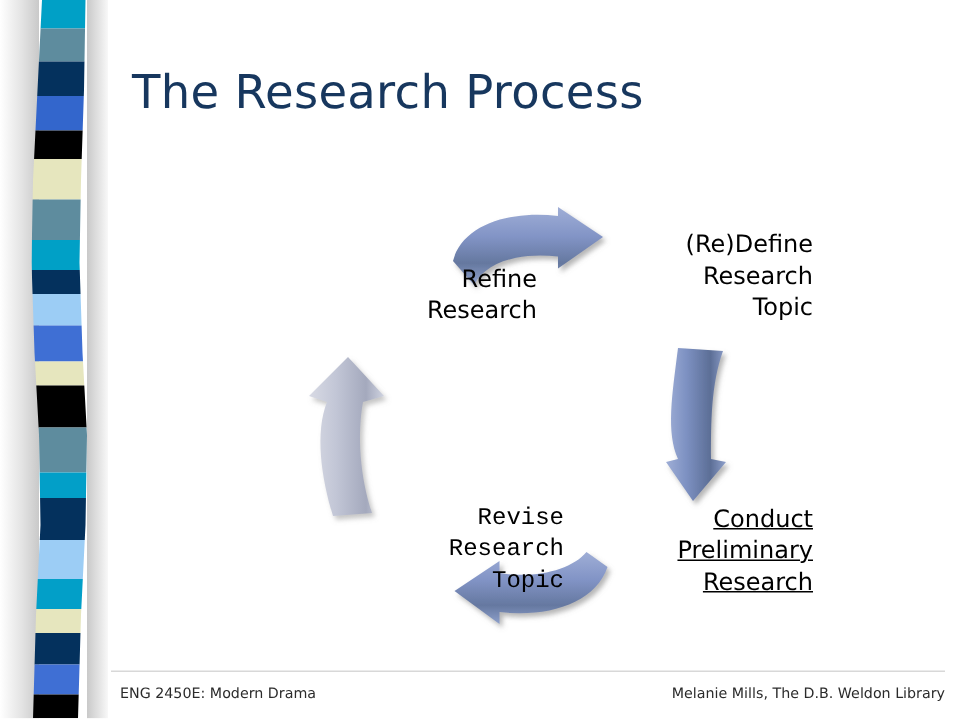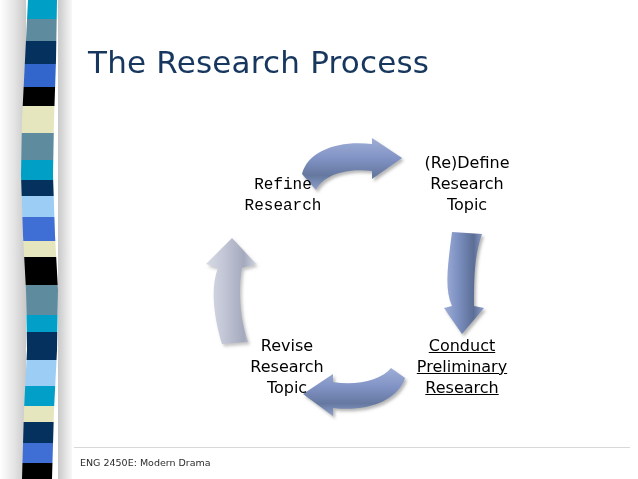--- a/index.html
+++ b/index.html
@@ -85,27 +85,27 @@
     top: 120px;
     width: 390px;
     height: 320px;
   }
   .node-label {
     position: absolute;
     font-family: "DejaVu Sans", "Liberation Sans", sans-serif;
     font-size: 16px;
     line-height: 21px;
     color: #000000;
-    text-align: center;
+    text-align: right;
     white-space: pre-line;
   }
   #node-redefine { left: 222px; top: 32px;  width: 150px; }
   #node-conduct  { left: 212px; top: 215px; width: 160px; text-decoration: underline; }
-  #node-revise   { left: 42px;  top: 215px; width: 150px; }
-  #node-refine   { left: 38px;  top: 55px;  width: 150px; font-family: Liberation Mono, monospace; }
+  #node-revise   { left: 56px;  top: 215px; width: 150px; font-family: Liberation Mono, monospace; }
+  #node-refine   { left: 38px;  top: 55px;  width: 150px; }
 
   .arrow-svg {
     position: absolute;
     overflow: visible;
   }
   #arrow-top    { left: 128px; top: 18px; }
   #arrow-right  { left: 260px; top: 110px; }
   #arrow-bottom { left: 125px; top: 248px; }
   #arrow-left   { left: 22px;  top: 112px; }
 
@@ -241,14 +241,15 @@
 Preliminary
 Research</div>
 
     <div class="node-label" id="node-revise">Revise
 Research
 Topic</div>
   </div>
 
   <div id="footer-rule"></div>
   <div class="footer-text" id="footer-left">ENG 2450E: Modern Drama</div>
+  <div class="footer-text" id="footer-right">Melanie Mills, The D.B. Weldon Library</div>
 
 </div>
 
 </body></html>

